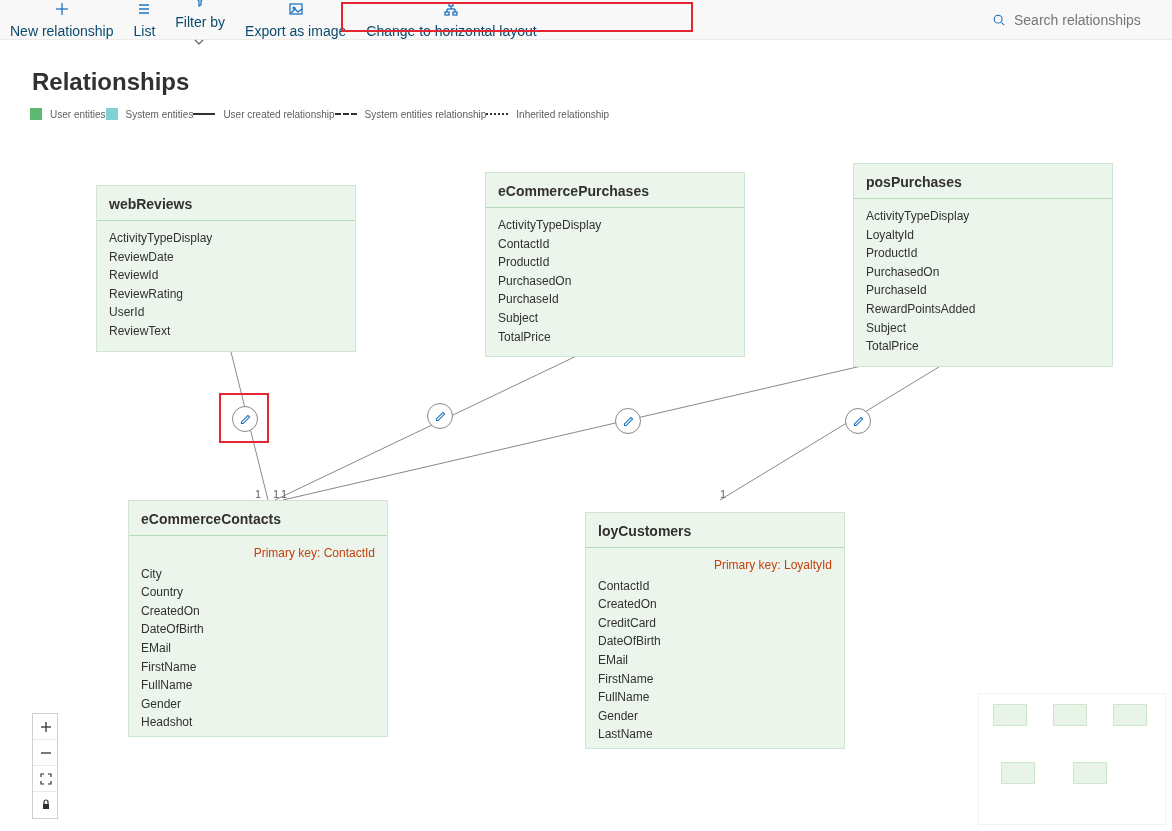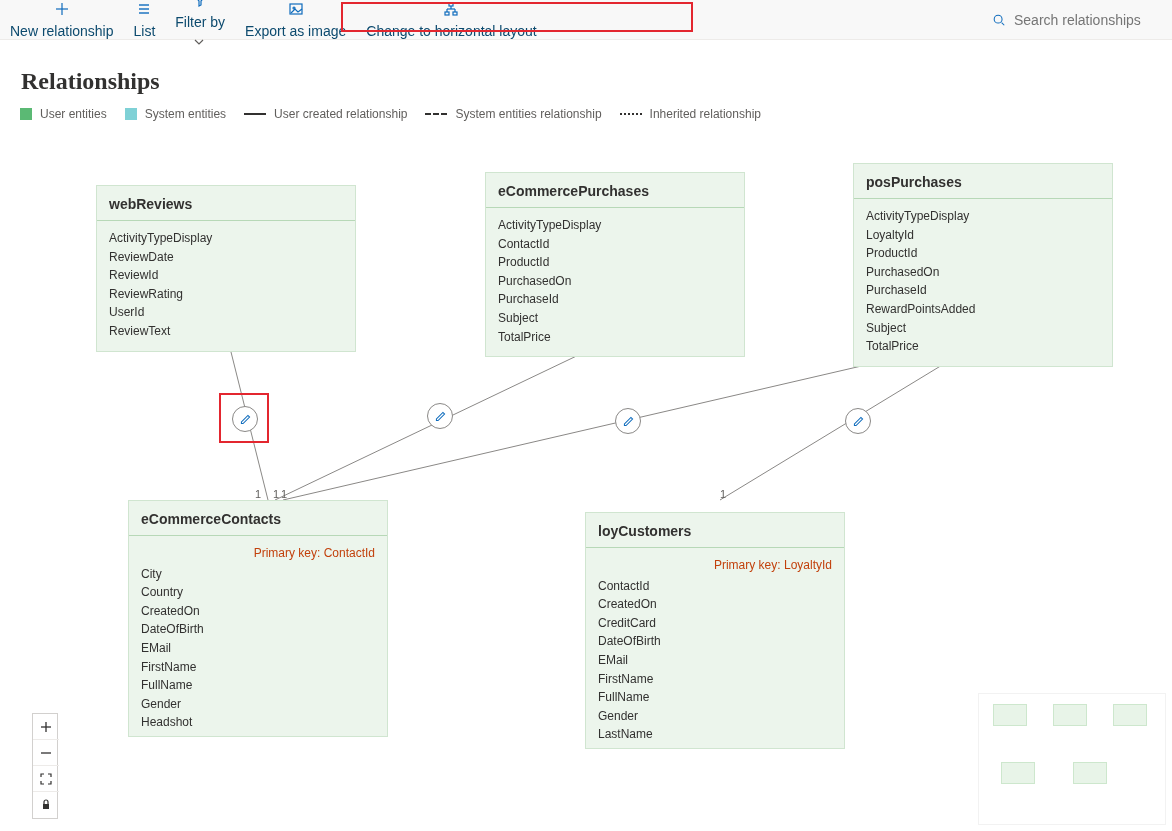--- a/index.html
+++ b/index.html
@@ -51,30 +51,28 @@
   }
   .highlight-box-1 {
     position: absolute;
     border: 2px solid #e3262f;
     pointer-events: none;
   }
   
   .page-title {
     font-size: 24px;
     font-weight: 600;
-    margin: 28px 0 12px 21px;
-    font-family: Liberation Serif, serif;
+    margin: 28px 0 12px 32px;
   }
   
   .legend {
     display: flex;
     align-items: center;
-    gap: 18px;
-    margin-left: 20px;
-    font-size: 12px;
+    margin-left: 30px;
+    font-size: 10px;
     color: #605e5c;
   }
   .legend-item { display: flex; align-items: center; gap: 8px; }
   .sq { width: 12px; height: 12px; }
   .sq-green { background: #5bb974; }
   .sq-teal  { background: #7fd1d6; }
   .line { width: 22px; height: 0; border-top-width:2px; border-top-color:#323130; }
   .line-solid  { border-top-style: solid; }
   .line-dash   { border-top-style: dashed; }
   .line-dot    { border-top-style: dotted; }

